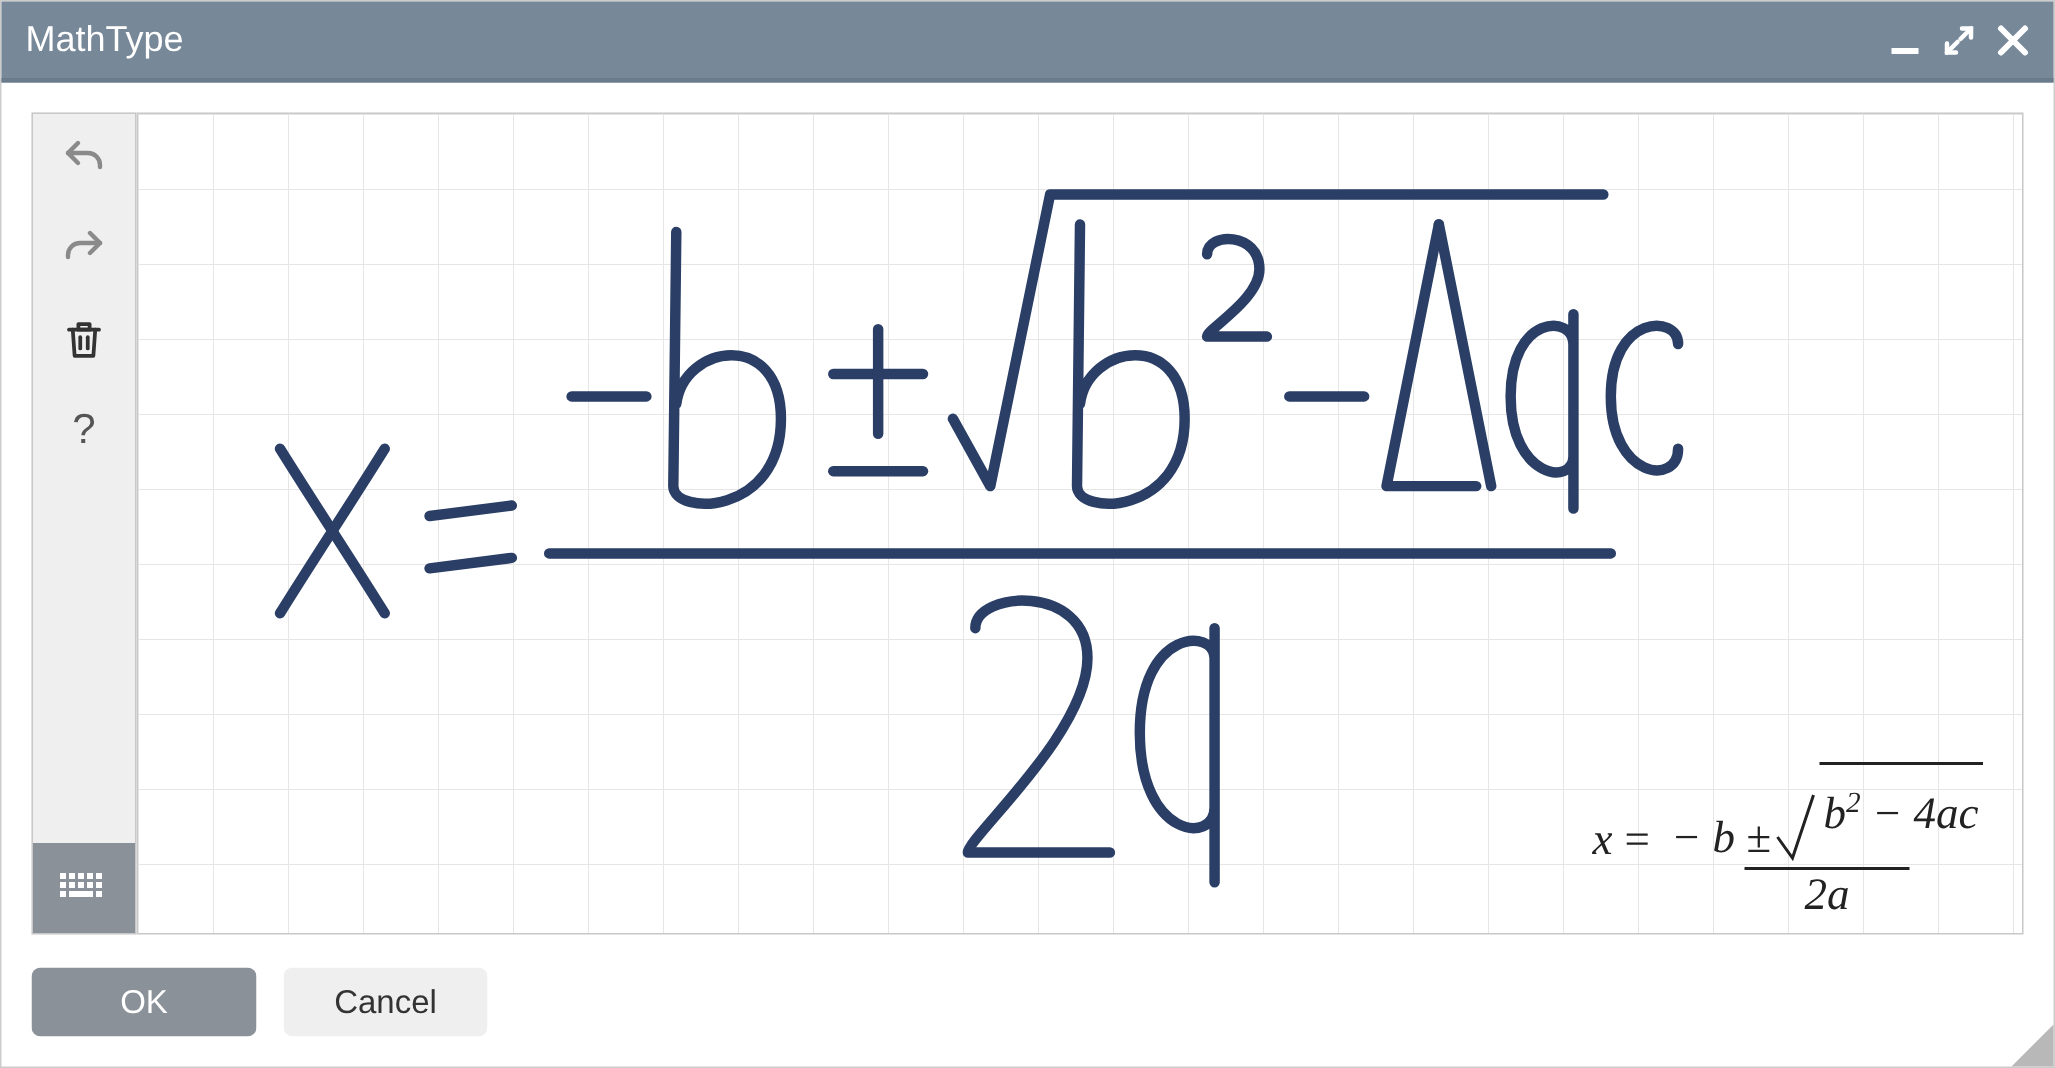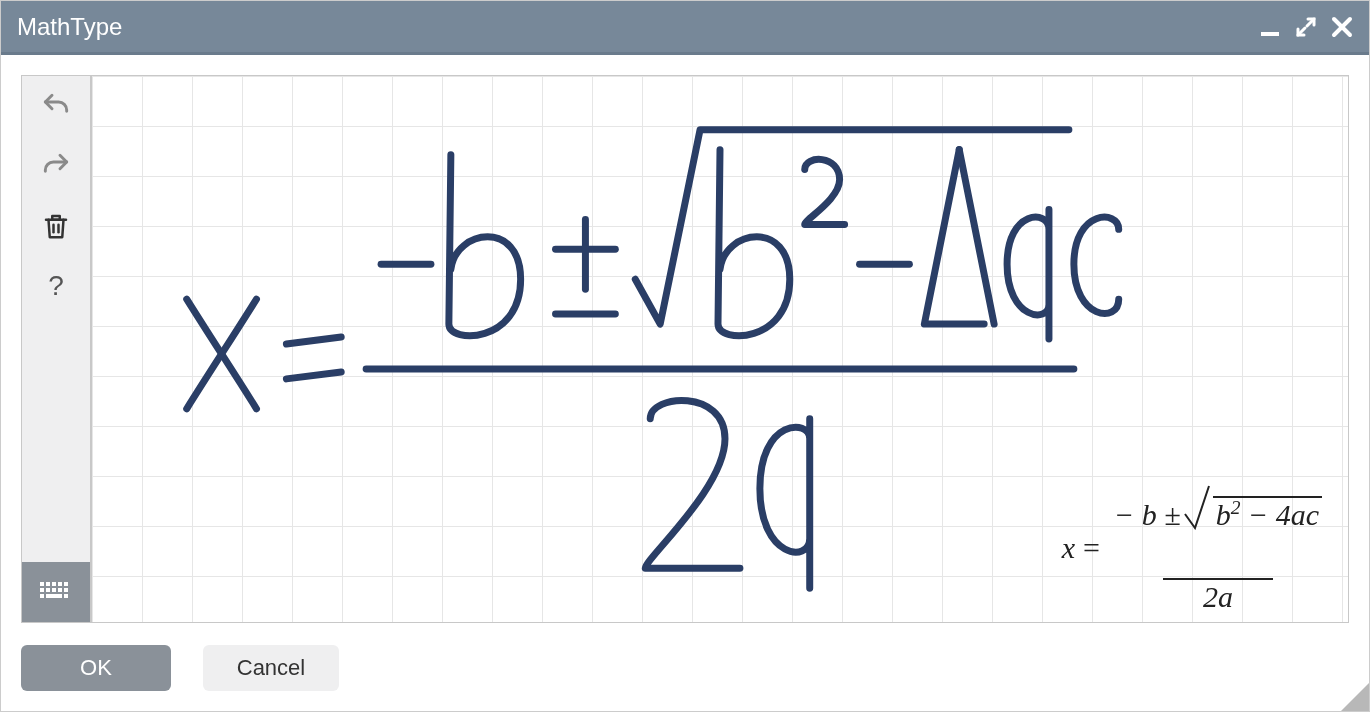--- a/index.html
+++ b/index.html
@@ -56,32 +56,32 @@
     position:absolute; top:0; left:0; width:100%; height:100%;
   }
   .rendered {
     position:absolute; right:20px; bottom:10px;
     font-style:italic; font-family: "Times New Roman", serif;
     color:#222; font-size:30px; line-height:1;
   }
   .rendered .eq { display:flex; align-items:center; gap:8px; }
   .rendered .frac { display:inline-flex; flex-direction:column; align-items:center; }
   .rendered .num { padding:0 6px 4px 6px; display:flex; align-items:flex-end; gap:2px; }
-  .rendered .den { border-top:2px solid #222; padding:2px 40px 0 40px;margin-top:44px; }
+  .rendered .den { border-top:2px solid #222; padding:2px 40px 0 40px; }
   .rendered .sqrt-sym {
     display:inline-flex; align-items:flex-end; position:relative;
   }
   .rendered .sqrt-bar {
-    border-top:2px solid #222; padding:0 3px; position:relative; top:-24px;
+    border-top:2px solid #222; padding:16px 3px; position:relative; top:-24px;
   }
   .rendered sup { font-size:0.65em; vertical-align:super; }
   .rendered .minus { font-style:normal; }
 
   .footer {
-    display:flex; gap:32px; padding:0 4px 4px 4px;
+    display:flex; gap:18px; padding:0 4px 4px 4px;
   }
   .footer button {
     height:46px; border-radius:6px; font-size:22px; cursor:pointer;
     border:1px solid transparent;
   }
   .ok-btn {
     width:150px; background:#8a9199; color:#fff;
   }
   .cancel-btn {
     width:136px; background:#efeff0; color:#333; border:1px solid #aaa;

